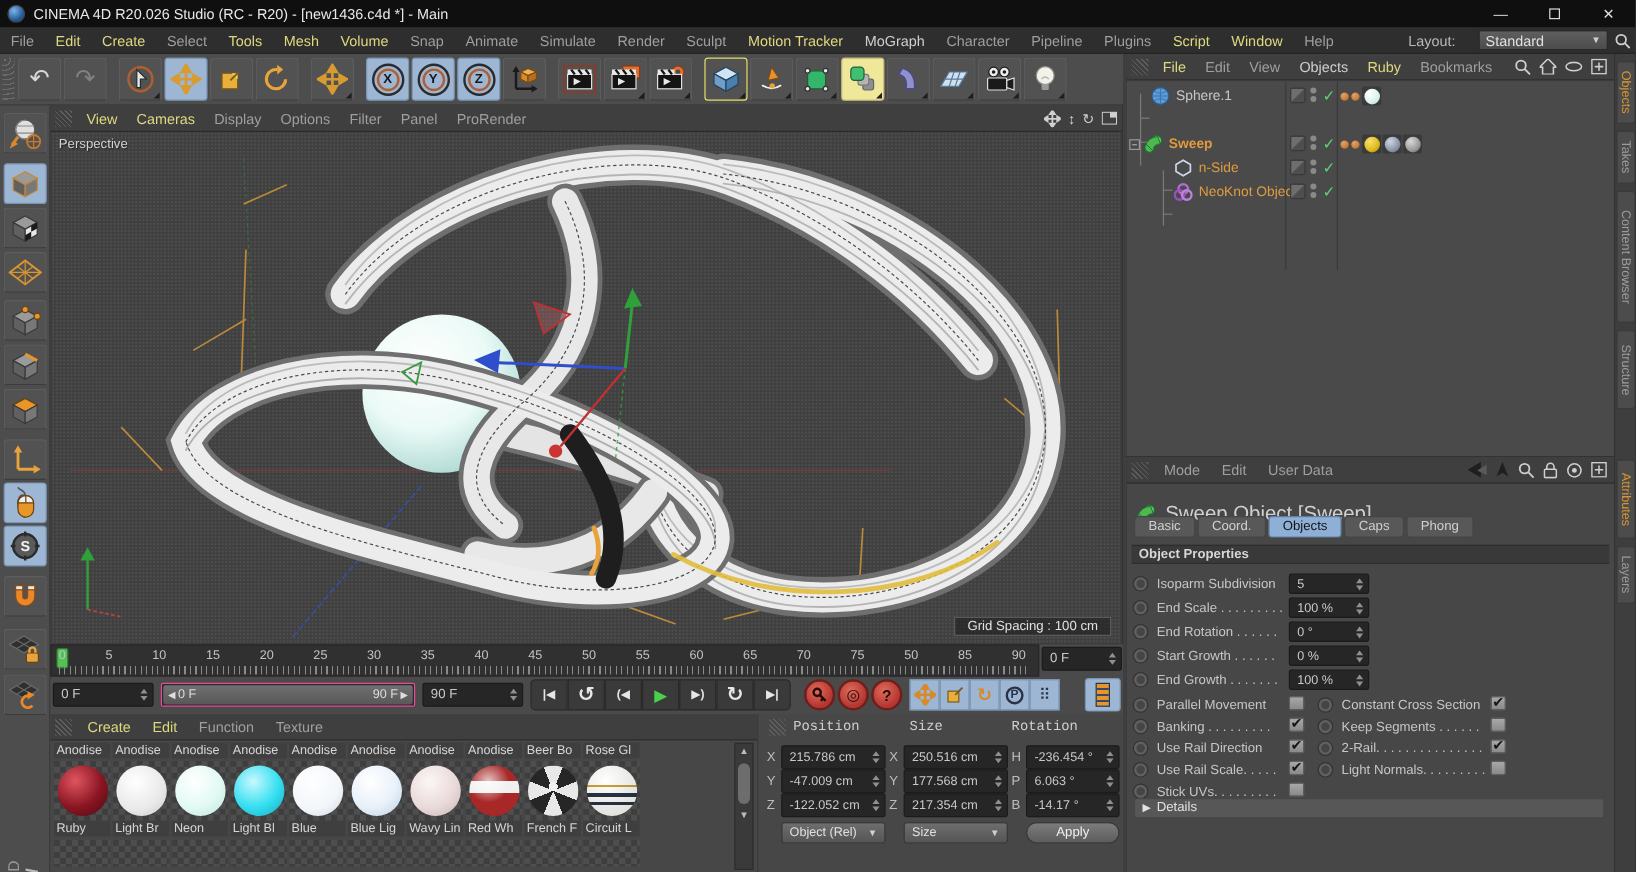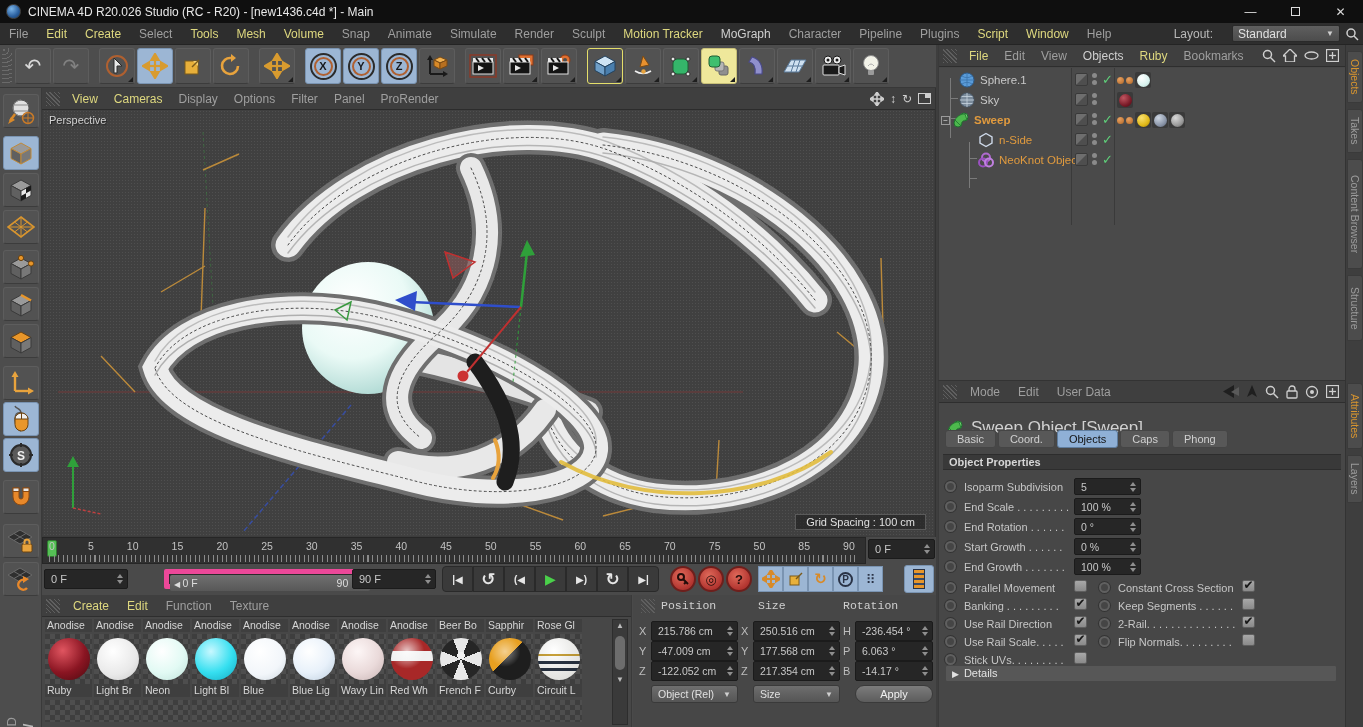--- a/index.html
+++ b/index.html
@@ -55,21 +55,21 @@
   .minorticks{position:absolute;left:6px;right:10px;bottom:1px;height:7px;background:repeating-linear-gradient(90deg,#8a8a8a 0 1px,transparent 1px 4.55px);}
   .playhead{position:absolute;left:4px;top:2px;width:10px;height:17px;background:#55c055;border-radius:2px;border:1px solid #2f7a2f;}
   .framebox{position:absolute;left:868px;top:539px;width:67px;height:22px;}
   
   .transport{position:absolute;left:42px;top:564px;width:894px;height:31px;background:#4a4a4a;}
   .fld{height:20px;background:#262626;border:1px solid #1b1b1b;border-radius:2px;color:#c8c8c8;font-size:11px;display:flex;align-items:center;justify-content:space-between;padding:0 3px 0 6px;}
   .spin{width:9px;display:flex;flex-direction:column;align-items:center;gap:2px;}
   .spin i{width:0;height:0;border-left:3.5px solid transparent;border-right:3.5px solid transparent;}
   .spin .up{border-bottom:4px solid #8f8f8f;}
   .spin .dn{border-top:4px solid #8f8f8f;}
-  .range{position:absolute;left:92px;top:5px;width:212px;height:20px;background:#2a2a2a;border:5px solid #ec4899;border-radius:2px;padding:1px;margin-left:30px;}
+  .range{position:absolute;left:92px;top:5px;width:212px;height:20px;background:#2a2a2a;border:1px solid #ec4899;border-radius:2px;padding:1px;}
   .rangein{height:16px;background:linear-gradient(#707070,#585858);border-radius:2px;display:flex;align-items:center;justify-content:space-between;padding:0 4px;font-size:10.5px;color:#ddd;}
   .tpbtn{width:31px;height:26px;background:#3a3a3a;border:1px solid #2a2a2a;display:flex;align-items:center;justify-content:center;color:#e6e6e6;font-size:13px;font-weight:bold;}
   .tpbtn:first-child{border-radius:4px 0 0 4px;}
   .tpbtn:last-child{border-radius:0 4px 4px 0;}
   .redbtn{width:26px;height:26px;border-radius:50%;background:radial-gradient(circle at 40% 35%,#e06a5a,#b23530 70%);border:2px solid #6e1f1c;color:#240c0a;font-weight:bold;font-size:13px;display:flex;align-items:center;justify-content:center;}
   .bluebtn{width:25px;height:26px;background:#9cb6d4;border:1px solid #7a94b2;display:flex;align-items:center;justify-content:center;}
   .filmbtn{width:30px;height:28px;background:#9cb6d4;border:1px solid #7a94b2;border-radius:3px;display:flex;align-items:center;justify-content:center;}
   .film{width:12px;height:20px;background:repeating-linear-gradient(#e8962a 0 3px,#3a4a66 3px 5px);border:1px solid #2a3346;}
   
   .mats{position:absolute;left:42px;top:595px;width:590px;height:132px;background:#474747;border-right:1px solid #3a3a3a;}
@@ -838,28 +838,20 @@
         </div>
       <div class="mcol">
           <span class="mprev">Beer Bo</span>
           <span class="msph">
             <span class="ball b8"></span>
           </span>
           <span class="mname">French F</span>
           <span class="mpart"><span class="ball b8"></span></span>
         </div>
       <div class="mcol">
-          <span class="mprev">Sapphir</span>
-          <span class="msph">
-            <span class="ball b9"></span>
-          </span>
-          <span class="mname">Curby</span>
-          <span class="mpart"><span class="ball b9"></span></span>
-        </div>
-      <div class="mcol">
           <span class="mprev">Rose Gl</span>
           <span class="msph">
             <span class="ball b10"></span>
           </span>
           <span class="mname">Circuit L</span>
           <span class="mpart"><span class="ball b10"></span></span>
         </div>
     </div>
     <div class="matscroll">
       <span class="sarr">▲</span>
@@ -1034,37 +1026,20 @@
         <span class="colchk">✓</span>
         <span class="tagarea">
           <span class="tagdot"></span>
             <span class="tagdot"></span>
           <span class="tagchip">
               <span class="tb" style="background:radial-gradient(circle at 35% 30%,#ffffff,#d8f2ee 60%,#a8ccc6)"></span>
             </span>
         </span>
       </div>
 
-      <div class="trow" style="top:22px">
-        <svg width="16" height="16" style="margin-left:20px">
-            <circle cx="8" cy="8" r="7" fill="#7a8a9a" stroke="#4a5a6a"></circle>
-            <path d="M1,8 h14 M8,1 v14 M2.5,4.5 h11 M2.5,11.5 h11" fill="none" stroke="#c8d4e0" stroke-width="0.8"></path>
-          </svg>
-        <span class="tname">Sky</span>
-        <span class="colsq"></span>
-        <span class="coldots">
-            <i></i>
-            <i></i>
-          </span>
-        <span class="tagarea">
-          <span class="tagchip">
-              <span class="tb" style="background:radial-gradient(circle at 35% 30%,#c05560,#7a1b28 60%,#46060e)"></span>
-            </span>
-        </span>
-      </div>
 
       <div class="trow" style="top:42px">
         <span class="expbox" style="position:static;margin-left:2px">−</span>
         <svg width="16" height="16" style="margin-left:3px">
             <circle cx="5" cy="11" r="4" fill="#4db84d" stroke="#1f6f2f"></circle>
             <circle cx="11" cy="5" r="4" fill="#6fd06f" stroke="#1f6f2f"></circle>
             <path d="M2,8 C4,4 8,2 12,2 L14,8 C10,8 8,10 8,14 Z" fill="#4db84d" stroke="#1f6f2f" stroke-width="0.8"></path>
           </svg>
         <span class="tname sel" style="font-weight:bold">Sweep</span>
         <span class="colsq"></span>
@@ -1264,21 +1239,21 @@
         <span class="albl">Keep Segments . . . . . .</span>
       </div>
     <div class="cb" style="position:absolute;left:303px;top:217px"></div>
     <div class="arow" style="left:160px;top:233px">
         <span class="blt"></span>
         <span class="albl">2-Rail. . . . . . . . . . . . . . .</span>
       </div>
     <div class="cb" style="position:absolute;left:303px;top:235px">✔</div>
     <div class="arow" style="left:160px;top:251px">
         <span class="blt"></span>
-        <span class="albl">Flip Normals. . . . . . . . .</span>
+        <span class="albl">Light Normals. . . . . . . . .</span>
       </div>
     <div class="cb" style="position:absolute;left:303px;top:253px"></div>
 
     <div class="detbar"><span class="tri">▶</span><span>Details</span></div>
   </div>
 
   <div class="sidetabs">
     <div class="vtab on" style="top:6px;height:52px">
         <span class="v">Objects</span>
       </div>

